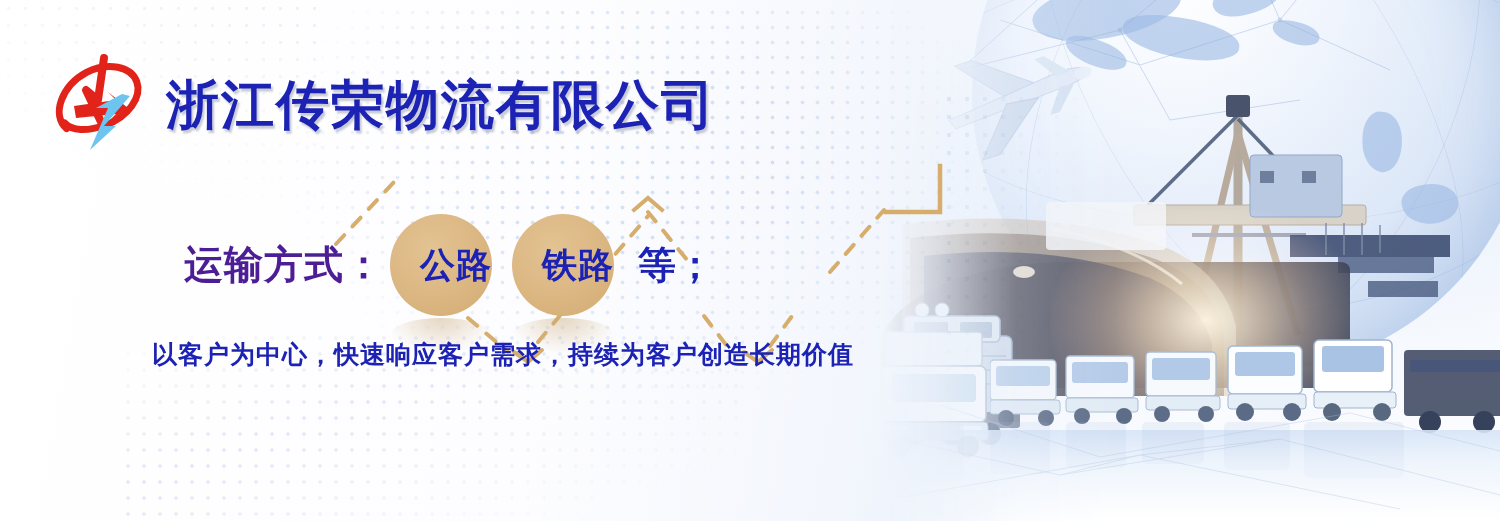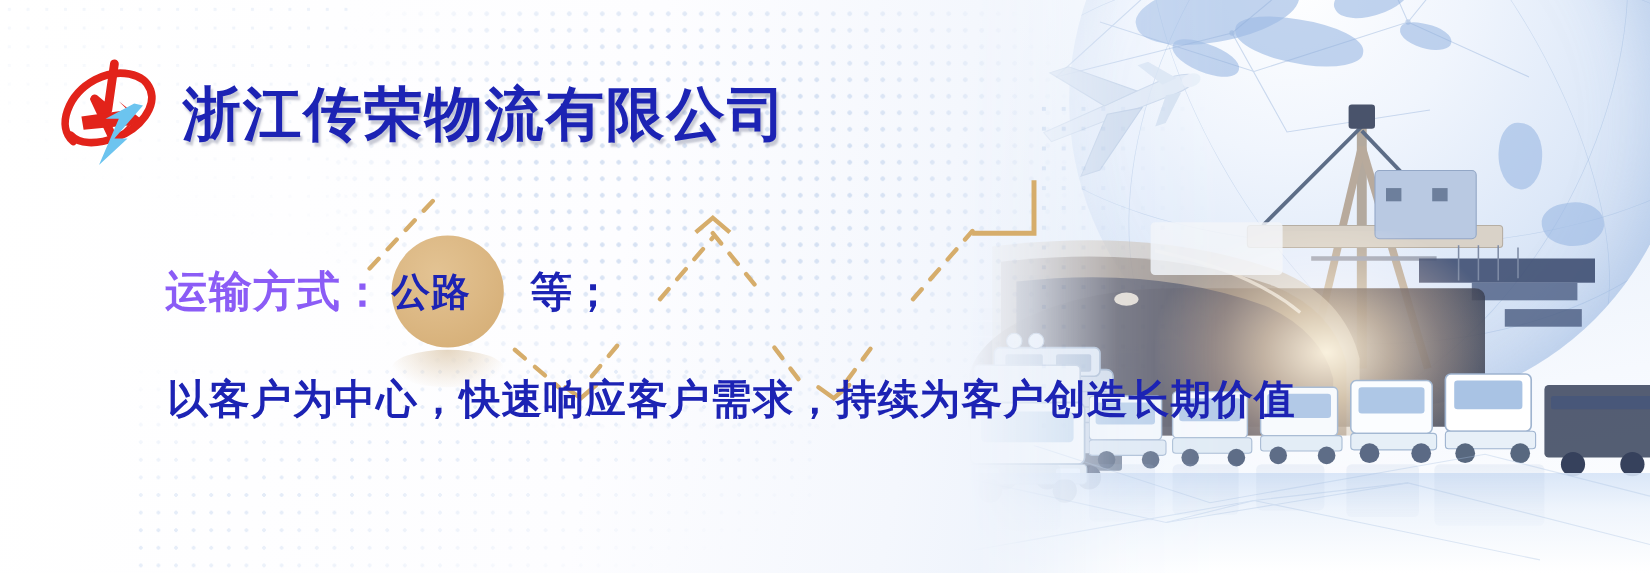--- a/index.html
+++ b/index.html
@@ -125,45 +125,45 @@
   .company-name{
     font-size:53px;font-weight:700;color:#1c23b4;letter-spacing:2px;
     text-shadow:2px 3px 2px rgba(120,125,150,.40);
     white-space:nowrap;line-height:1;
   }
 
   .modes-row{
     position:absolute;left:150px;top:198px;display:flex;align-items:center;
   }
   .modes-label{
-    font-size:39px;font-weight:700;color:#8b5cf6;white-space:nowrap;
-    letter-spacing:1px;margin-right:6px;
+    font-size:39px;font-weight:700;color:#4c1d95;white-space:nowrap;
+    letter-spacing:1px;margin-right:6px;margin-left:34px;
   }
   .circle{
     width:102px;height:102px;border-radius:50%;
     background:radial-gradient(circle at 40% 34%, #e3c393 0%, #dcb884 48%, #d3ab72 100%);
-    display:flex;align-items:center;justify-content:flex-start;
+    display:flex;align-items:center;justify-content:flex-end;
     margin-right:-4px;position:relative;
   }
   .circle + .circle{margin-left:24px;}
   .circle-label{
     font-size:35px;font-weight:700;color:#1c23b4;letter-spacing:1px;white-space:nowrap;
   }
   .etc{
     font-size:38px;font-weight:700;color:#1c23b4;margin-left:28px;white-space:nowrap;
   }
   .circle-shadow{
     position:absolute;left:0;right:0;top:104px;height:34px;
     background:radial-gradient(ellipse at 50% 0%, rgba(200,168,120,.45) 0%, rgba(214,186,146,.16) 55%, transparent 78%);
     border-radius:50%;
   }
 
   .tagline{
     position:absolute;left:152px;top:322px;
-    font-size:37px;font-weight:700;color:#1c23b4;letter-spacing:1px;white-space:nowrap;
+    font-size:25px;font-weight:700;color:#1c23b4;letter-spacing:1px;white-space:nowrap;
   }
 
   .deco{position:absolute;left:300px;top:140px;width:680px;height:210px;pointer-events:none;}
 </style>
 </head>
 <body>
 
 <div class="banner">
 
   <div class="bg-base"></div>
@@ -397,20 +397,24 @@
       </g>
     </svg>
 
     <div class="modes-row">
       <span class="modes-label">运输方式：</span>
 
       <div class="circle">
         <span class="circle-label">公路</span>
         <span class="circle-shadow"></span>
       </div>
+      <div class="circle">
+        <span class="circle-label">铁路</span>
+        <span class="circle-shadow"></span>
+      </div>
 
       <span class="etc">等；</span>
     </div>
 
     <div class="tagline">以客户为中心，快速响应客户需求，持续为客户创造长期价值</div>
   </div>
 
 </div>
 
 </body></html>

